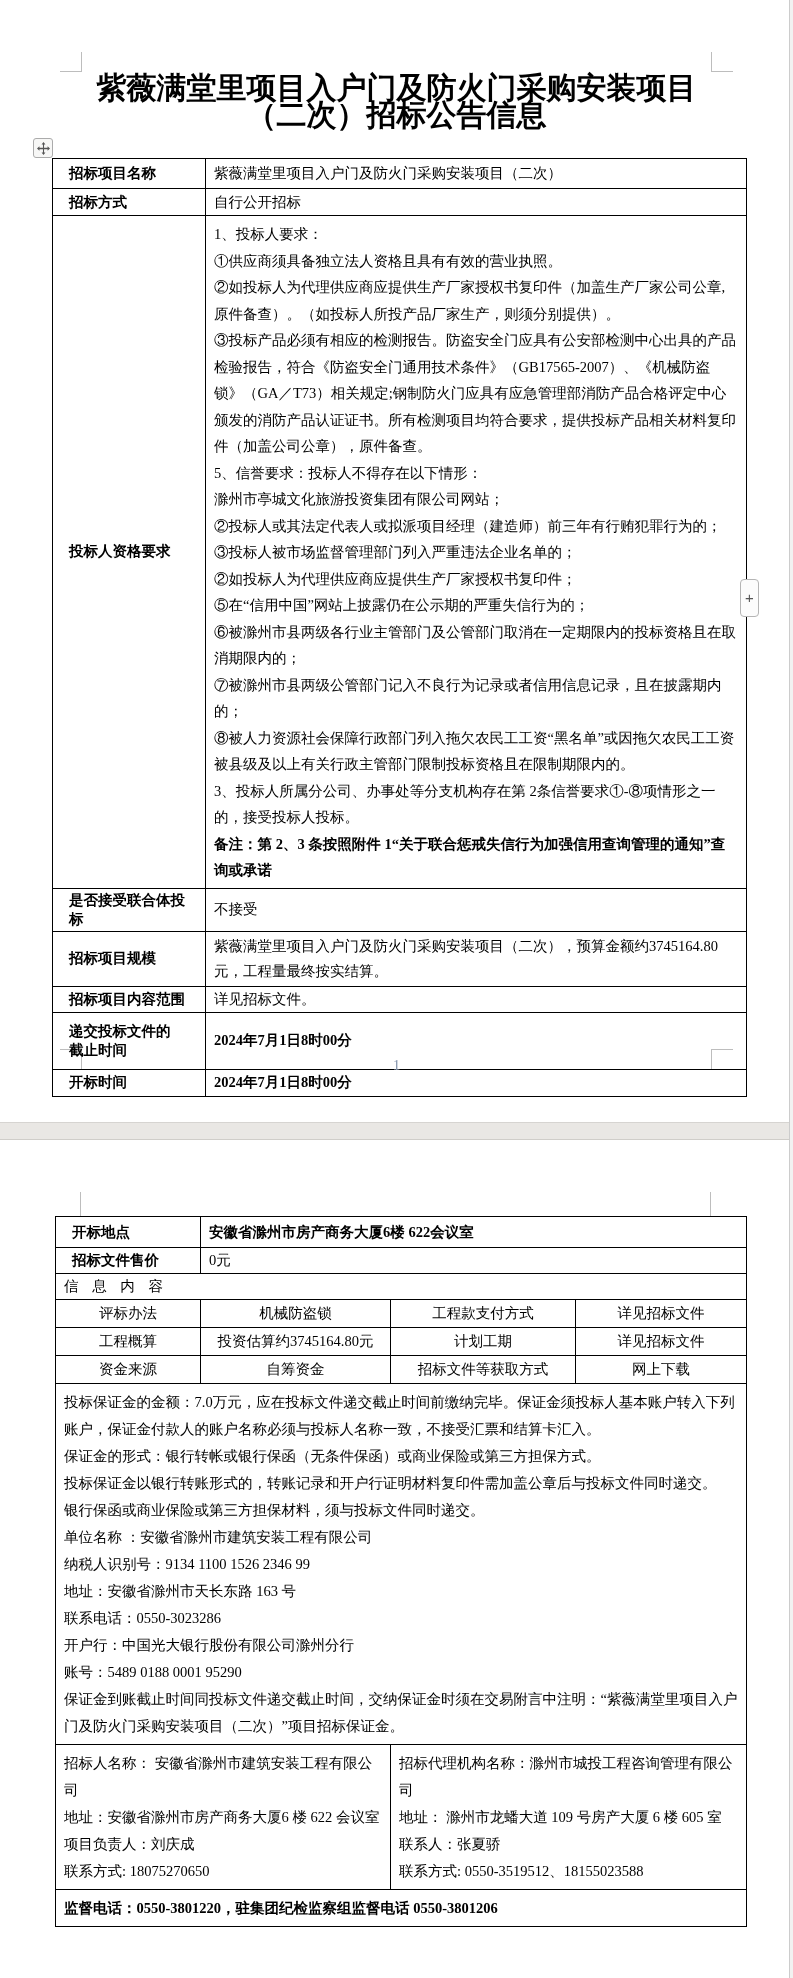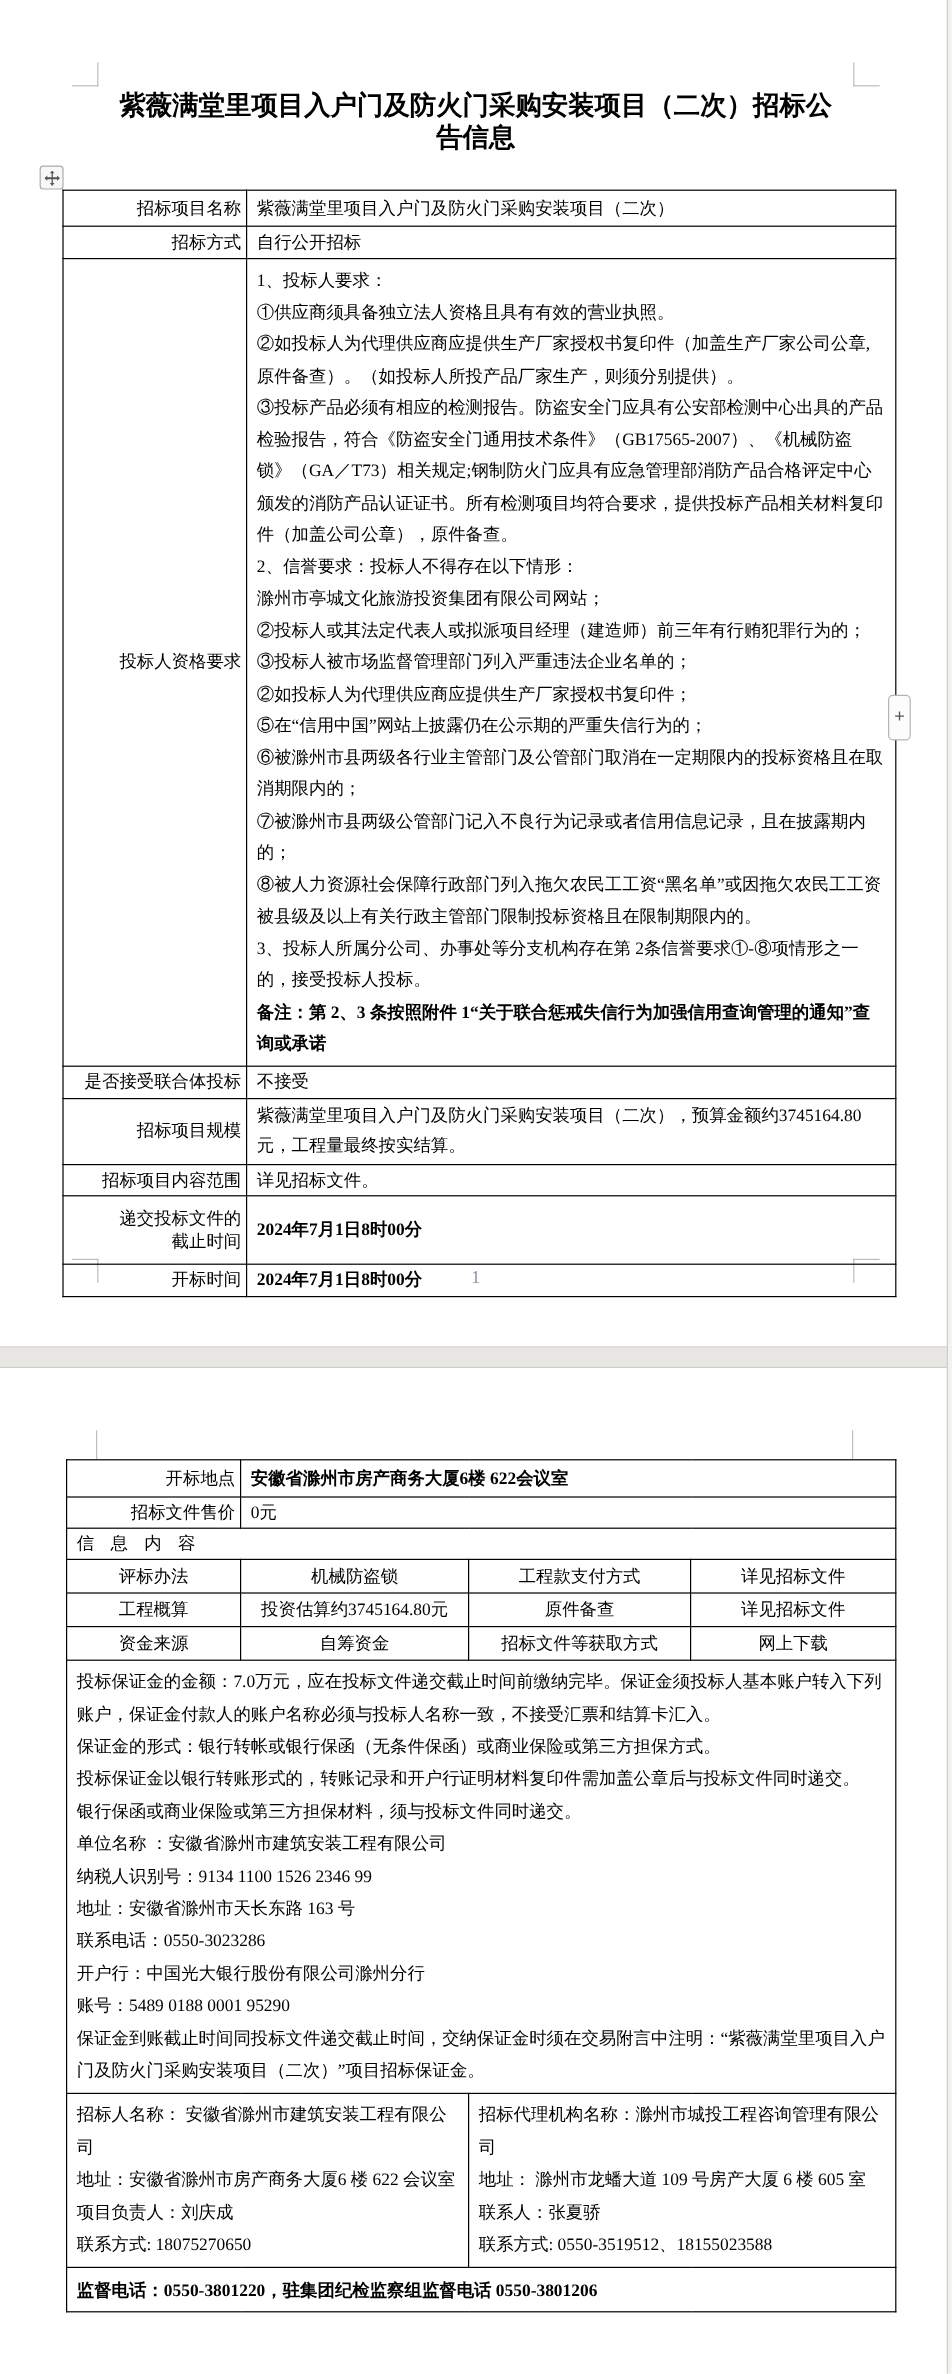--- a/index.html
+++ b/index.html
@@ -18,29 +18,29 @@
 
   
   .mark { position: absolute; width: 22px; height: 20px; }
   .mark-tl { border-right: 1px solid #bdbdbd; border-bottom: 1px solid #bdbdbd; }
   .mark-tr { border-left: 1px solid #bdbdbd; border-bottom: 1px solid #bdbdbd; }
   .mark-bl { border-right: 1px solid #bdbdbd; border-top: 1px solid #bdbdbd; }
   .mark-br { border-left: 1px solid #bdbdbd; border-top: 1px solid #bdbdbd; }
   .vmark { position: absolute; width: 1px; height: 24px; background: #bdbdbd; }
 
   h1.doc-title {
-    width: 600px; margin: 74px auto 0; font-size: 22px; line-height: 27px;
+    width: 600px; margin: 74px auto 0; font-size: 30px; line-height: 27px;
     font-weight: bold; text-align: center; letter-spacing: 0;
   }
 
   table { border-collapse: collapse; table-layout: fixed; }
   td { border: 1px solid #000; font-size: 14.5px; padding: 2px 8px; vertical-align: middle; word-break: break-all; }
   .t1 { position: absolute; top: 158px; left: 52px; width: 695px; }
   .t2 { position: absolute; top: 76px; left: 55px; width: 692px; }
-  td.lbl { text-align: right; white-space: pre-line; padding: 2px 4px; }
+  td.lbl { text-align: left; white-space: pre-line; padding: 2px 16px; font-weight: bold; }
   td.long { vertical-align: top; padding: 5px 8px 4px; }
   td p { margin: 0; line-height: 26.5px; }
   .t2 td p { line-height: 27px; }
   .b { font-weight: bold; }
   .sec-head { text-align: left; letter-spacing: 5px; }
   .ctr { text-align: center; }
 
   .page-number { position: absolute; top: 1057px; left: 0; width: 100%;
     text-align: center; font-size: 15px; color: #8595ad; }
 
@@ -85,21 +85,21 @@
       <td class="lbl">招标方式</td>
       <td>自行公开招标</td>
     </tr>
     <tr>
       <td class="lbl">投标人资格要求</td>
       <td class="long">
         <p>1、投标人要求：</p>
         <p>①供应商须具备独立法人资格且具有有效的营业执照。</p>
         <p>②如投标人为代理供应商应提供生产厂家授权书复印件（加盖生产厂家公司公章,原件备查）。（如投标人所投产品厂家生产，则须分别提供）。</p>
         <p>③投标产品必须有相应的检测报告。防盗安全门应具有公安部检测中心出具的产品检验报告，符合《防盗安全门通用技术条件》（GB17565-2007）、《机械防盗锁》（GA／T73）相关规定;钢制防火门应具有应急管理部消防产品合格评定中心颁发的消防产品认证证书。所有检测项目均符合要求，提供投标产品相关材料复印件（加盖公司公章），原件备查。</p>
-        <p>2、信誉要求：投标人不得存在以下情形：</p>
+        <p>5、信誉要求：投标人不得存在以下情形：</p>
         <p>滁州市亭城文化旅游投资集团有限公司网站；</p>
         <p>②投标人或其法定代表人或拟派项目经理（建造师）前三年有行贿犯罪行为的；</p>
         <p>③投标人被市场监督管理部门列入严重违法企业名单的；</p>
         <p>②如投标人为代理供应商应提供生产厂家授权书复印件；</p>
         <p>⑤在“信用中国”网站上披露仍在公示期的严重失信行为的；</p>
         <p>⑥被滁州市县两级各行业主管部门及公管部门取消在一定期限内的投标资格且在取消期限内的；</p>
         <p>⑦被滁州市县两级公管部门记入不良行为记录或者信用信息记录，且在披露期内的；</p>
         <p>⑧被人力资源社会保障行政部门列入拖欠农民工工资“黑名单”或因拖欠农民工工资被县级及以上有关行政主管部门限制投标资格且在限制期限内的。</p>
         <p>3、投标人所属分公司、办事处等分支机构存在第 2条信誉要求①-⑧项情形之一的，接受投标人投标。</p>
         <p class="b">备注：第 2、3 条按照附件 1“关于联合惩戒失信行为加强信用查询管理的通知”查询或承诺</p>
@@ -159,21 +159,21 @@
     </tr>
     <tr style="height:28px">
       <td class="ctr">评标办法</td>
       <td class="ctr">机械防盗锁</td>
       <td class="ctr">工程款支付方式</td>
       <td class="ctr">详见招标文件</td>
     </tr>
     <tr style="height:28px">
       <td class="ctr">工程概算</td>
       <td class="ctr">投资估算约3745164.80元</td>
-      <td class="ctr">原件备查</td>
+      <td class="ctr">计划工期</td>
       <td class="ctr">详见招标文件</td>
     </tr>
     <tr style="height:28px">
       <td class="ctr">资金来源</td>
       <td class="ctr">自筹资金</td>
       <td class="ctr">招标文件等获取方式</td>
       <td class="ctr">网上下载</td>
     </tr>
     <tr>
       <td class="long" colspan="4">

